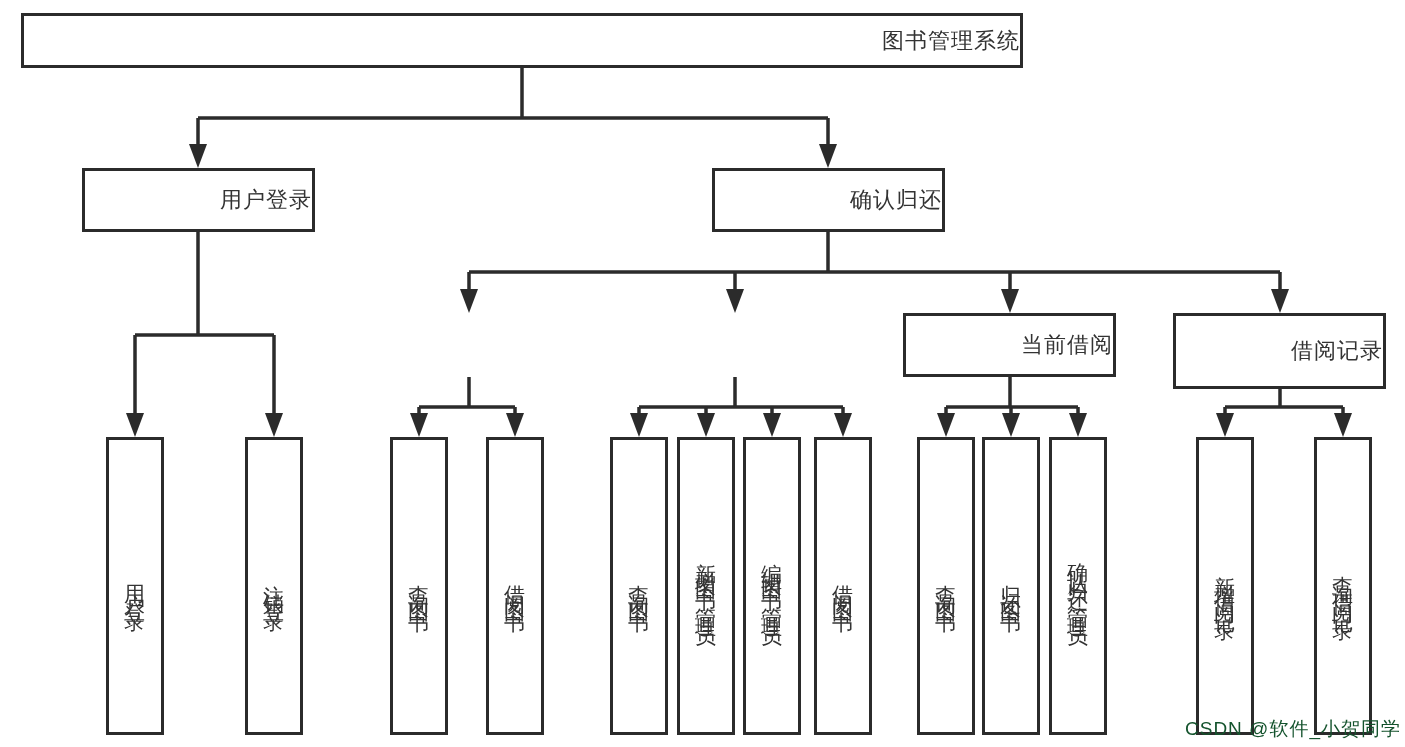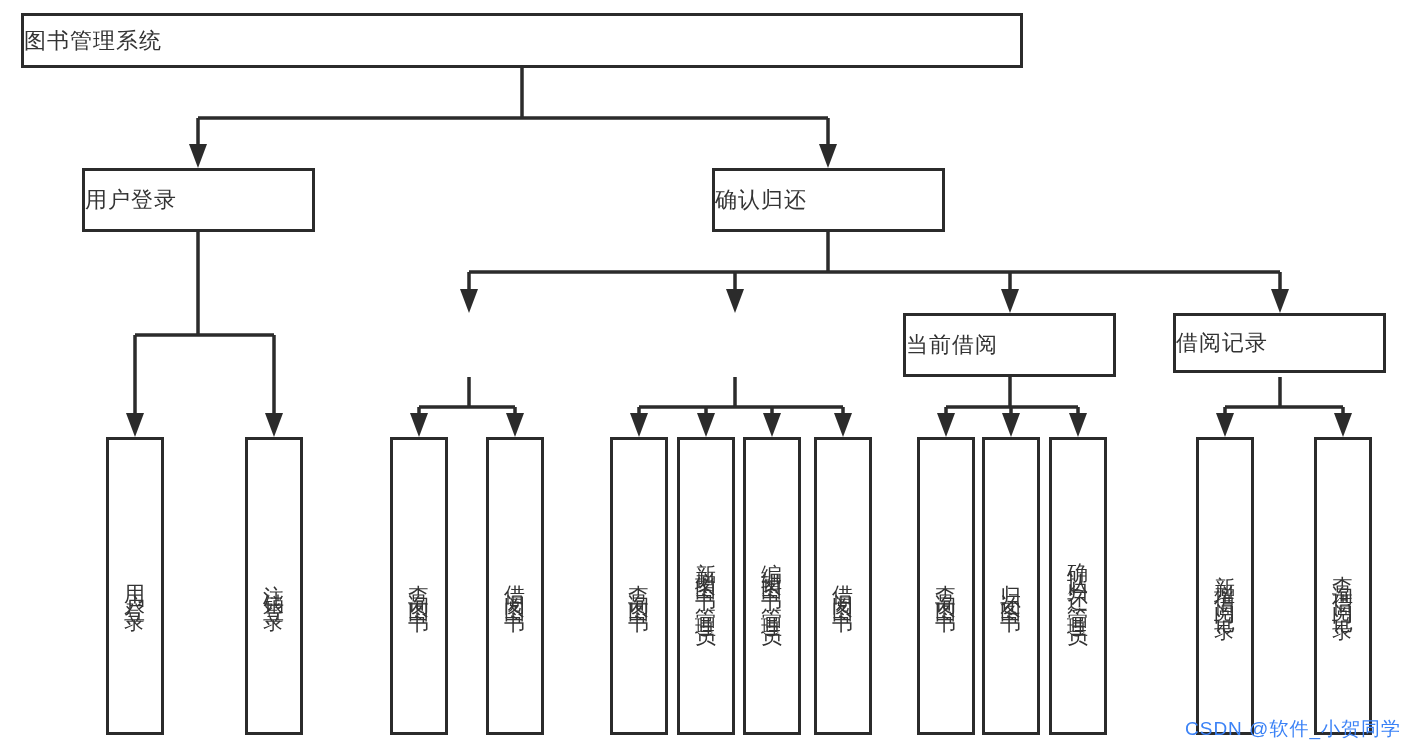--- a/index.html
+++ b/index.html
@@ -3,35 +3,35 @@
 <meta charset="utf-8">
 <style>
   html,body{margin:0;padding:0;background:#ffffff;}
   .canvas{
     position:relative;width:1405px;height:747px;background:#ffffff;
     font-family:"Liberation Sans","DejaVu Sans",sans-serif;color:#333333;overflow:hidden;
   }
   svg.connectors{position:absolute;left:0;top:0;z-index:1;}
   .hbox{
     position:absolute;box-sizing:border-box;border:3px solid #2b2b2b;background:#ffffff;
-    display:flex;align-items:center;justify-content:flex-start;
+    display:flex;align-items:center;justify-content:flex-end;
     font-size:22px;letter-spacing:1px;z-index:2;
   }
   .vbox{
     position:absolute;top:437px;width:58px;height:298px;box-sizing:border-box;
     border:3px solid #2b2b2b;background:#ffffff;
     display:flex;align-items:center;justify-content:center;z-index:2;
   }
   .vtext{
     writing-mode:vertical-rl;text-orientation:mixed;
     font-size:21px;line-height:1;letter-spacing:9px;
   }
   .watermark{
     position:absolute;left:1185px;top:716px;z-index:3;
-    font-size:19px;color:#3b82f6;letter-spacing:1px;white-space:nowrap;
+    font-size:19px;color:#14532d;letter-spacing:1px;white-space:nowrap;
   }
 </style>
 </head>
 <body>
 
 <div class="canvas">
 
   <svg class="connectors" width="1405" height="747" viewBox="0 0 1405 747">
     <g stroke="#2b2b2b" stroke-width="3.5" fill="none">
 
@@ -79,21 +79,21 @@
   <div class="hbox" style="left:82px;top:168px;width:233px;height:64px">
     <span>用户登录</span>
   </div>
   <div class="hbox" style="left:712px;top:168px;width:233px;height:64px">
     <span>确认归还</span>
   </div>
 
   <div class="hbox" style="left:903px;top:313px;width:213px;height:64px">
     <span>当前借阅</span>
   </div>
-  <div class="hbox" style="left:1173px;top:313px;width:213px;height:60px">
+  <div class="hbox" style="left:1173px;top:313px;width:213px;height:76px">
     <span>借阅记录</span>
   </div>
 
   <div class="vbox" style="left:106px">
     <span class="vtext">用户登录</span>
   </div>
   <div class="vbox" style="left:245px">
     <span class="vtext">注销登录</span>
   </div>
 

